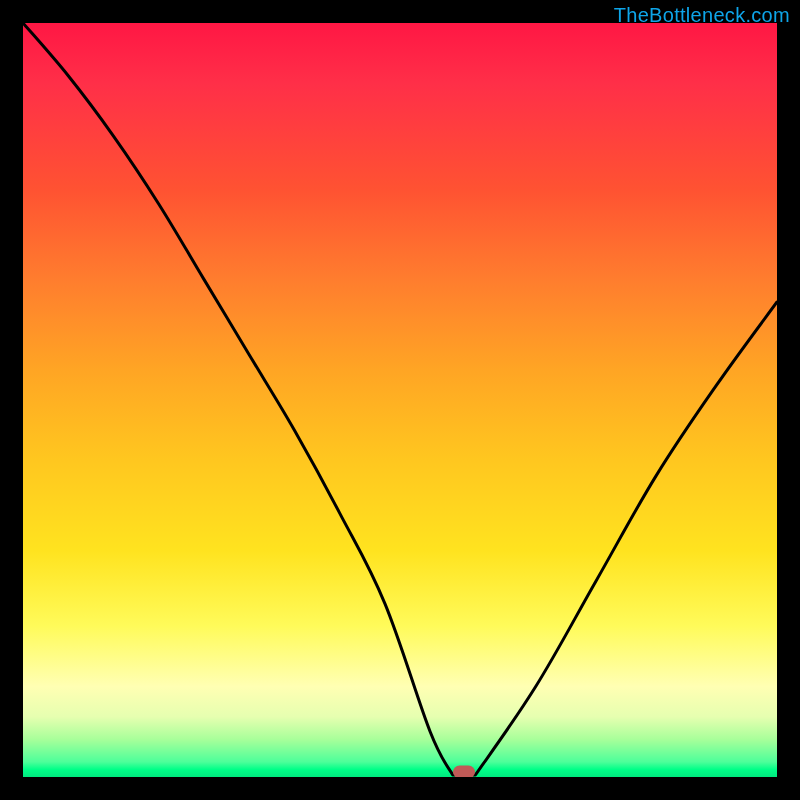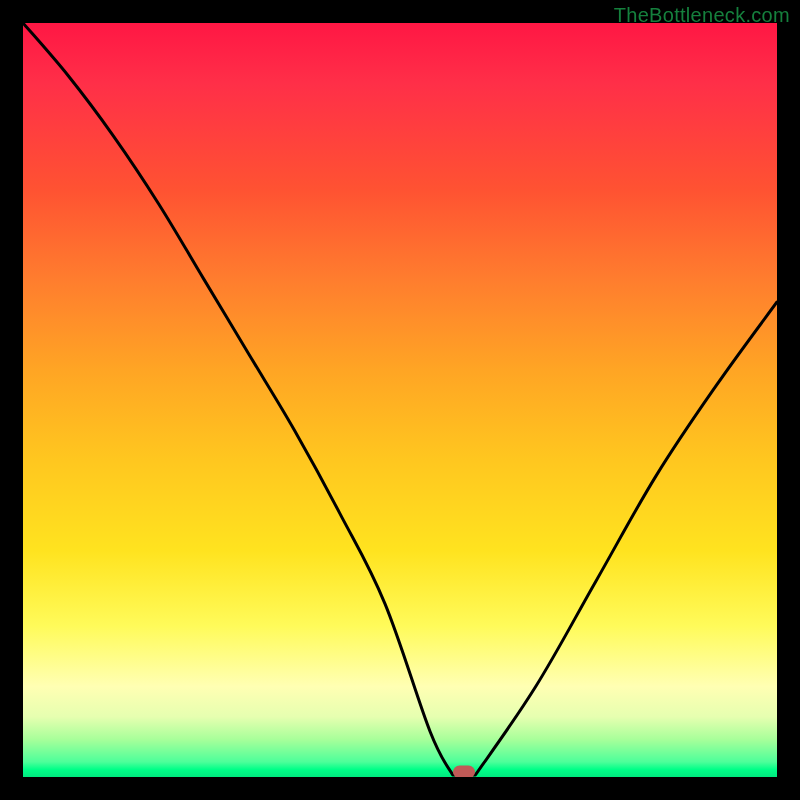--- a/index.html
+++ b/index.html
@@ -17,21 +17,21 @@
   .outer {
     width: 800px;
     height: 800px;
     background: #000000;
     position: relative;
   }
   .watermark {
     position: absolute;
     top: 4px;
     right: 10px;
-    color: #15803d;
+    color: #0ea5e9;
     font-size: 20px;
     letter-spacing: 0.3px;
     z-index: 5;
   }
   .plot {
     position: absolute;
     left: 23px;
     top: 23px;
     width: 754px;
     height: 754px;

